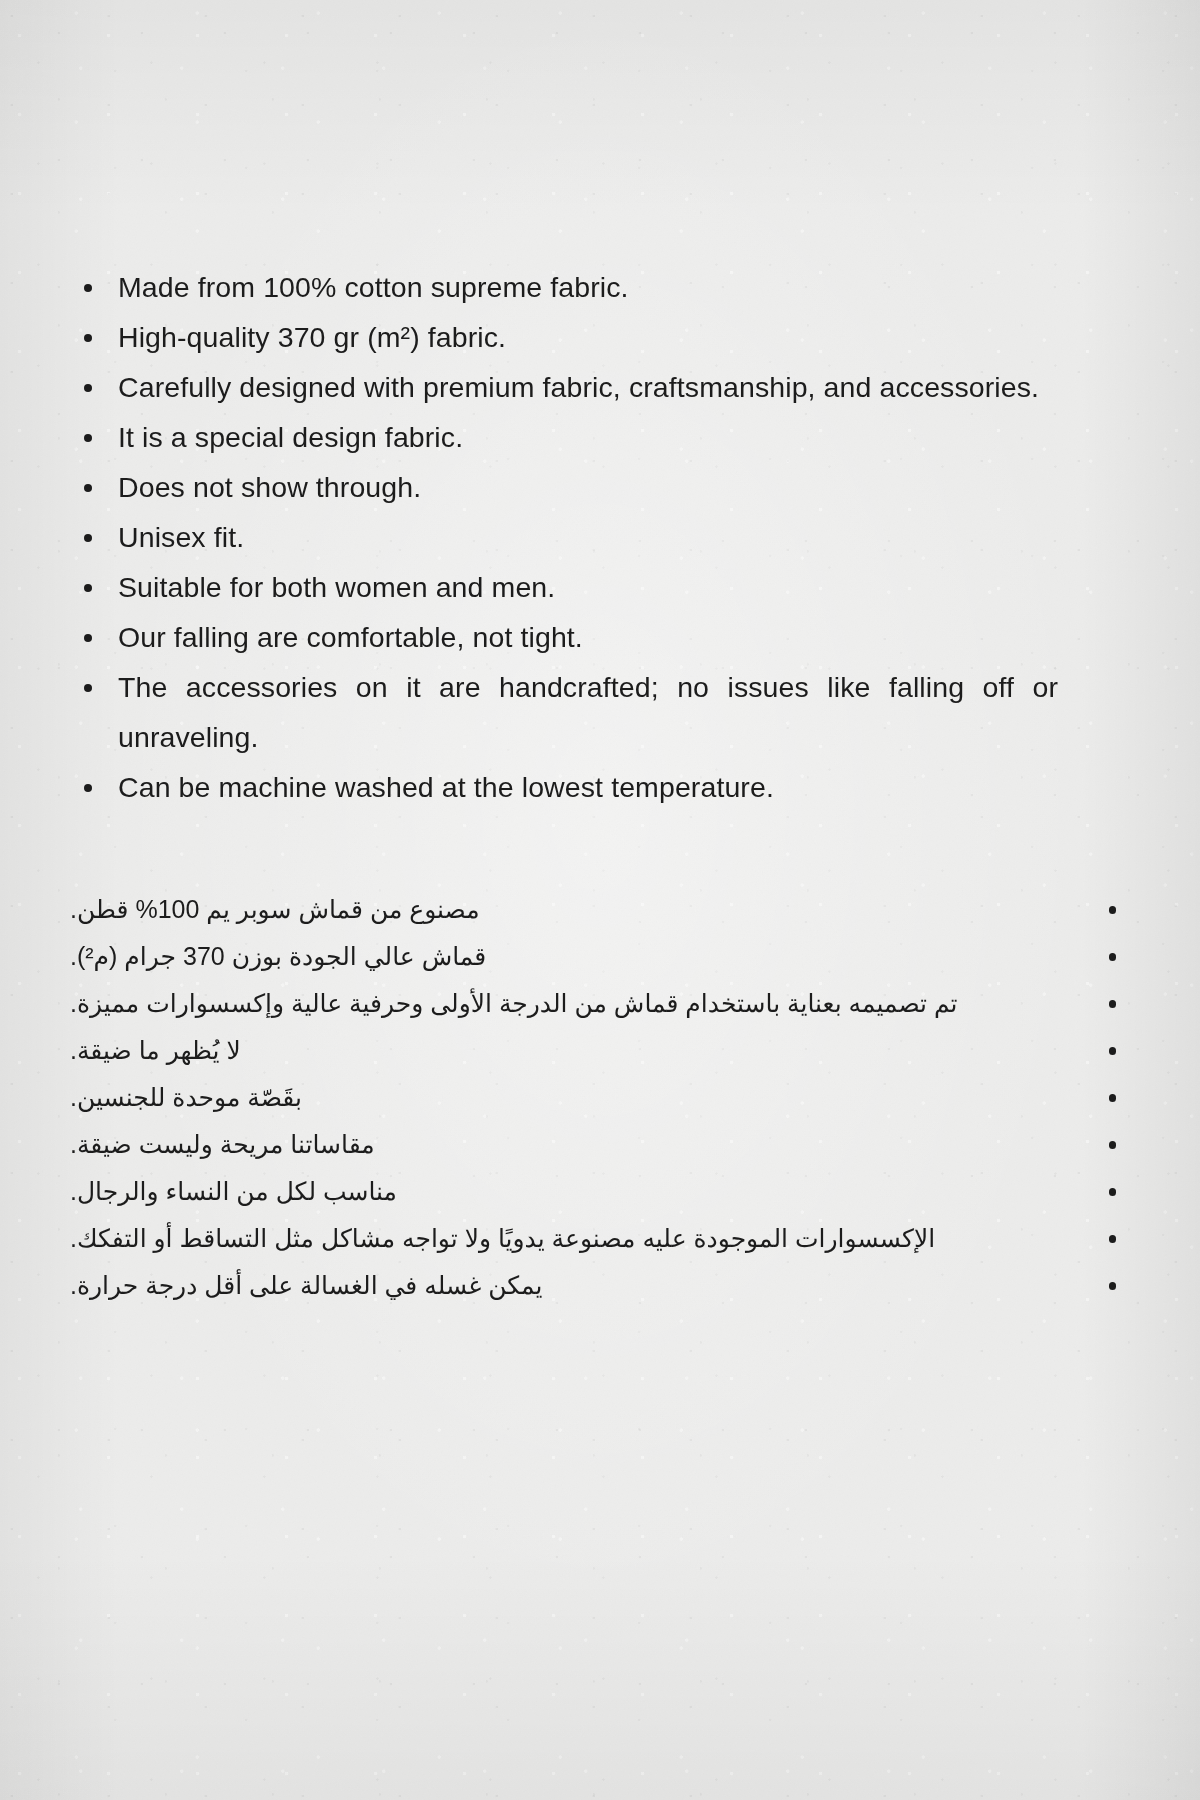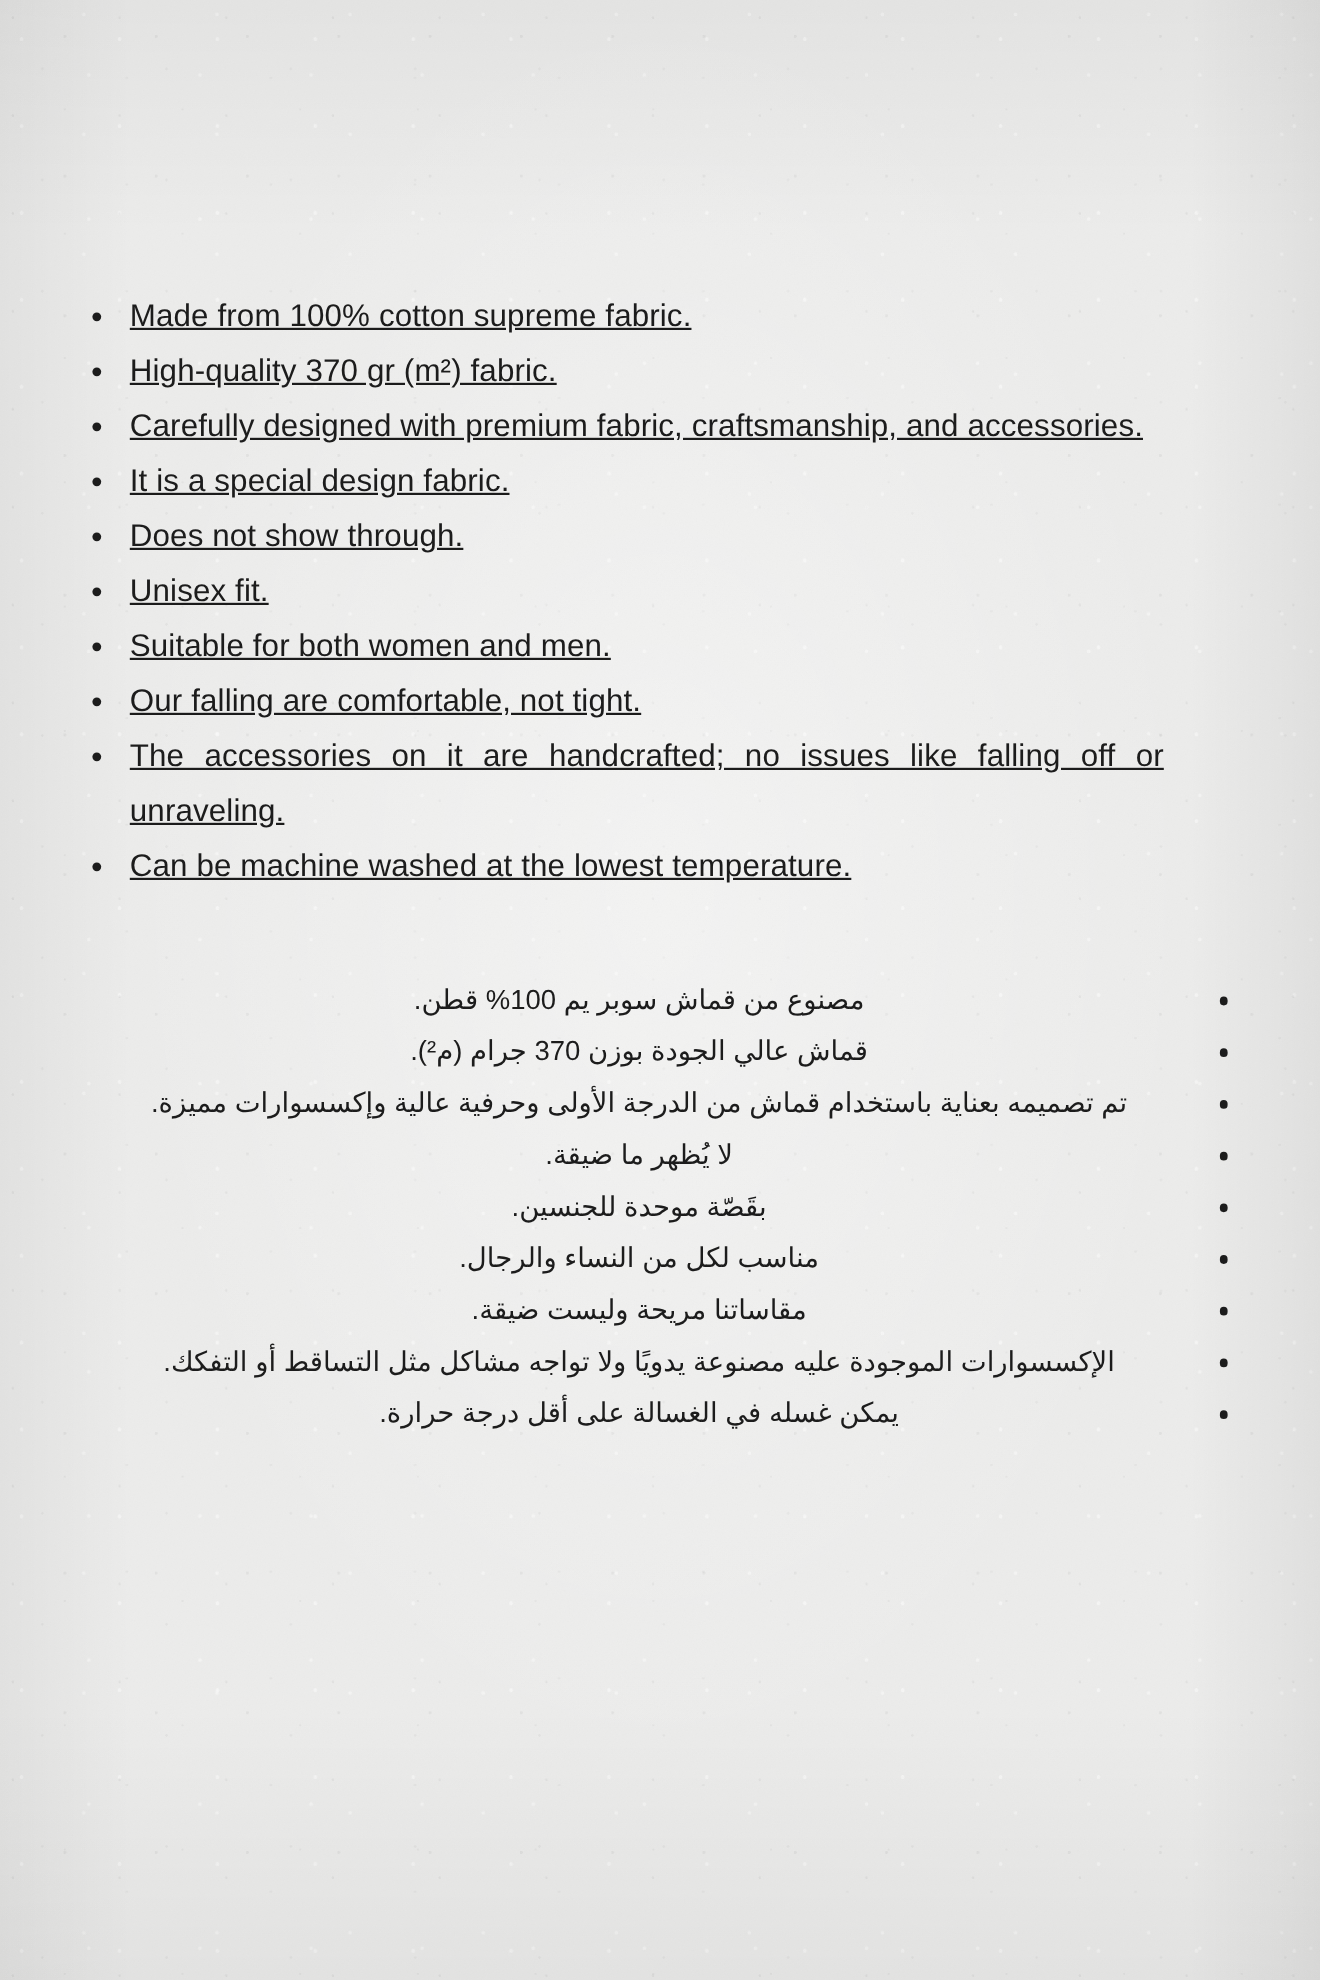--- a/index.html
+++ b/index.html
@@ -57,21 +57,20 @@
     z-index: 3;
     padding: 0 70px;
   }
 
   
   .en-list {
     list-style: none;
     margin: 0;
     padding: 0;
     padding-top: 262px;
-    text-decoration: underline;
   }
   .en-list li {
     position: relative;
     font-size: 28.5px;
     line-height: 50px;
     letter-spacing: .1px;
     padding-left: 48px;
     margin-bottom: 0;
     color: #1c1c1c;
     text-align: justify;
@@ -98,21 +97,21 @@
     list-style: none;
     margin: 0;
     padding: 0;
   }
   .ar-list li {
     position: relative;
     font-size: 25px;
     line-height: 47px;
     padding-right: 38px;
     color: #1c1c1c;
-    text-align: center;
+    text-align: left;
     white-space: nowrap;
   }
   .ar-list li::before {
     content: "";
     position: absolute;
     right: 14px;
     top: 20px;
     width: 7.5px;
     height: 7.5px;
     border-radius: 50%;
@@ -150,20 +149,20 @@
     <li>Can be machine washed at the lowest temperature.</li>
   </ul>
 
   <div class="ar-block">
     <ul class="ar-list">
       <li>مصنوع من قماش سوبر يم 100% قطن.</li>
       <li>قماش عالي الجودة بوزن 370 جرام (م²).</li>
       <li>تم تصميمه بعناية باستخدام قماش من الدرجة الأولى وحرفية عالية وإكسسوارات مميزة.</li>
       <li>لا يُظهر ما ضيقة.</li>
       <li>بقَصّة موحدة للجنسين.</li>
+      <li>مقاساتنا مريحة وليست ضيقة.</li>
       <li>مناسب لكل من النساء والرجال.</li>
-      <li>مقاساتنا مريحة وليست ضيقة.</li>
       <li>الإكسسوارات الموجودة عليه مصنوعة يدويًا ولا تواجه مشاكل مثل التساقط أو التفكك.</li>
       <li>يمكن غسله في الغسالة على أقل درجة حرارة.</li>
     </ul>
   </div>
 
 </div>
 
 </body></html>

